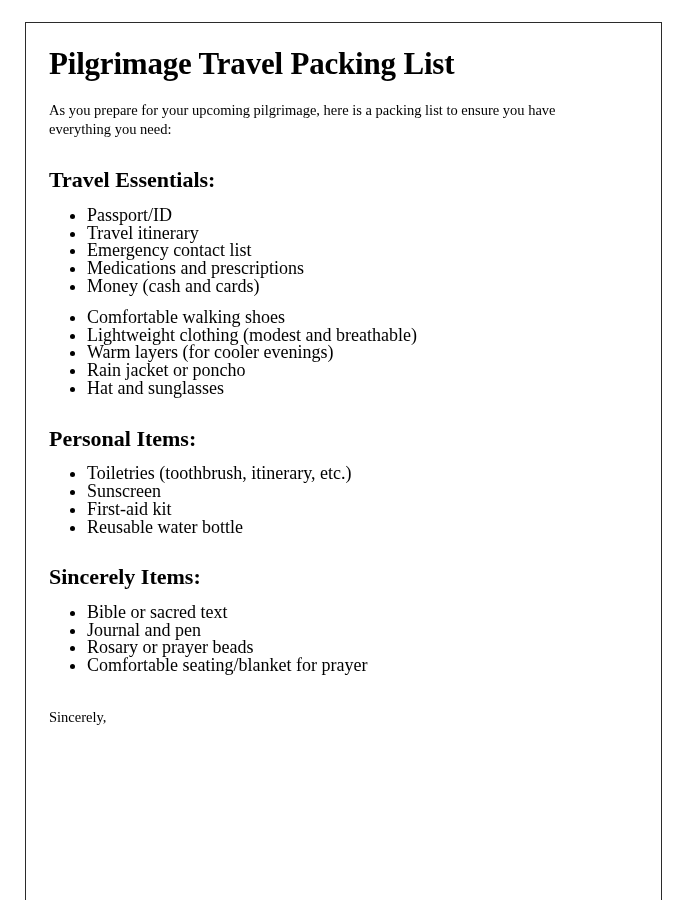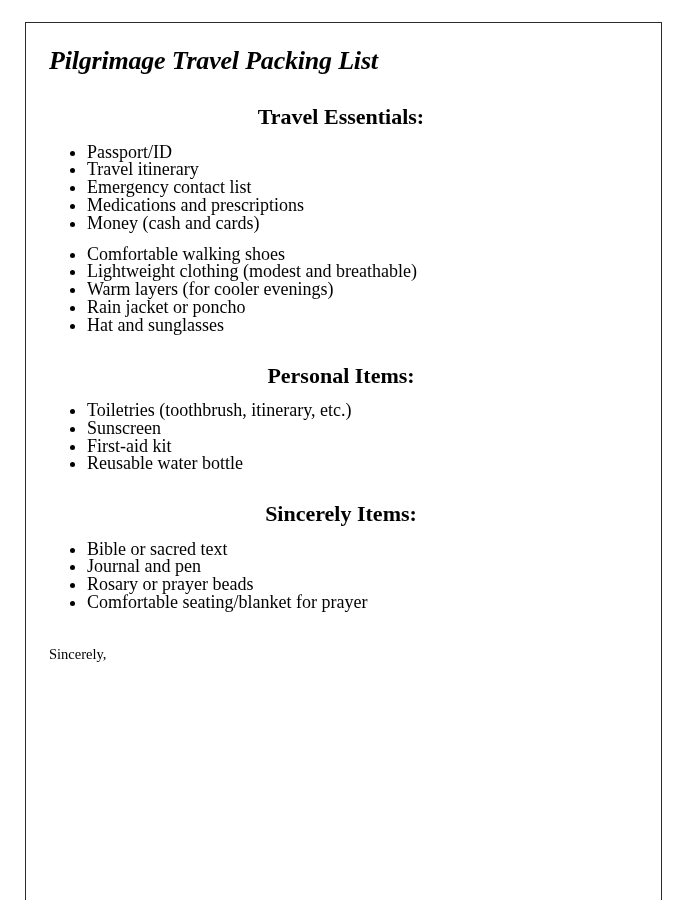--- a/index.html
+++ b/index.html
@@ -26,45 +26,43 @@
     border: 1px solid #2b2b2b;
     border-bottom: none;
     background: #ffffff;
   }
 
   .page-inner {
     padding: 22px 28px 0 23px;
   }
 
   .doc-title {
-    font-size: 26px;
+    font-size: 31px;
     font-weight: bold;
     line-height: 1.2;
     margin: 0 0 0 0;
     letter-spacing: -0.2px;
-    font-style: italic;
   }
 
   .para {
     font-size: 14.5px;
     line-height: 1.32;
     margin: 22px 0 0 0;
     max-width: 565px;
   }
 
   .para.tight {
     margin-top: 19px;
   }
 
   .section-heading {
     font-size: 22px;
     font-weight: bold;
     line-height: 1.2;
     margin: 28px 0 0 0;
-    text-align: center;
   }
 
   ul.item-list {
     margin: 13px 0 0 0;
     padding: 0 0 0 38px;
     list-style-type: disc;
   }
 
   ul.item-list li {
     font-size: 18px;
@@ -85,20 +83,21 @@
 </style>
 </head>
 <body>
 
 <div class="page-sheet">
   <div class="page-inner">
 
     <h1 class="doc-title">Pilgrimage Travel Packing List</h1>
 
 
+    <p class="para tight">As you prepare for your upcoming pilgrimage, here is a packing list to ensure you have everything you need:</p>
 
     <h2 class="section-heading">Travel Essentials:</h2>
     <ul class="item-list">
       <li>Passport/ID</li>
       <li>Travel itinerary</li>
       <li>Emergency contact list</li>
       <li>Medications and prescriptions</li>
       <li>Money (cash and cards)</li>
     </ul>
 

